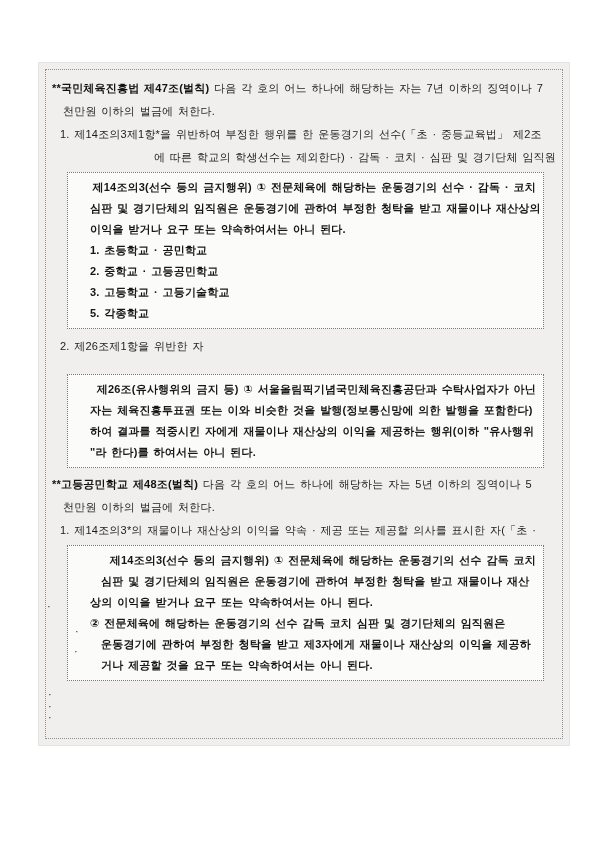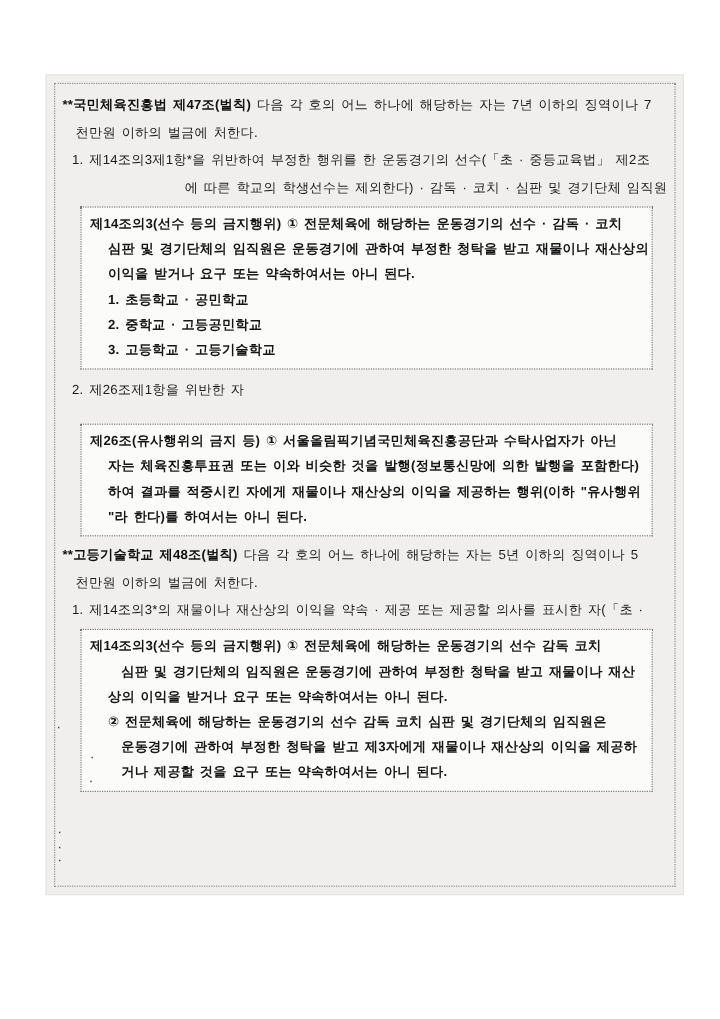--- a/index.html
+++ b/index.html
@@ -49,21 +49,21 @@
   }
   .bline {
     font-size: 11px;
     line-height: 21px;
     font-weight: bold;
     color: #161616;
     white-space: nowrap;
     letter-spacing: 0.2px;
     word-spacing: 1.5px;
   }
-  .bi0 { padding-left: 0; }
+  .bi0 { padding-left: 0; text-align: right; }
   .bi1 { padding-left: 15px; }
   .bi2 { padding-left: 26px; }
   .dot {
     position: absolute;
     font-size: 11px;
     line-height: 4px;
     color: #333;
     width: 4px; height: 4px;
   }
   .dot-1 { left: 47px; top: 604px; }
@@ -86,33 +86,34 @@
       <div class="line ind-cont">에 따른 학교의 학생선수는 제외한다) · 감독 · 코치 · 심판 및 경기단체 임직원</div>
     </div>
 
     <div class="lawbox">
         <div class="bline bi0">제14조의3(선수 등의 금지행위) ① 전문체육에 해당하는 운동경기의 선수 · 감독 · 코치</div>
         <div class="bline bi1">심판 및 경기단체의 임직원은 운동경기에 관하여 부정한 청탁을 받고 재물이나 재산상의</div>
         <div class="bline bi1">이익을 받거나 요구 또는 약속하여서는 아니 된다.</div>
         <div class="bline bi1">1. 초등학교 · 공민학교</div>
         <div class="bline bi1">2. 중학교 · 고등공민학교</div>
         <div class="bline bi1">3. 고등학교 · 고등기술학교</div>
+        <div class="bline bi1">5. 각종학교</div>
       </div>
 
     <div class="line ind-num mt">2. 제26조제1항을 위반한 자</div>
 
     <div class="lawbox">
         <div class="bline bi0">제26조(유사행위의 금지 등) ① 서울올림픽기념국민체육진흥공단과 수탁사업자가 아닌</div>
         <div class="bline bi1">자는 체육진흥투표권 또는 이와 비슷한 것을 발행(정보통신망에 의한 발행을 포함한다)</div>
         <div class="bline bi1">하여 결과를 적중시킨 자에게 재물이나 재산상의 이익을 제공하는 행위(이하 "유사행위</div>
         <div class="bline bi1">"라 한다)를 하여서는 아니 된다.</div>
       </div>
 
     <div class="s48">
-      <div class="line"><span class="b">**고등기술학교 제48조(벌칙)</span><span> 다음 각 호의 어느 하나에 해당하는 자는 5년 이하의 징역이나 5</span></div>
+      <div class="line"><span class="b">**고등공민학교 제48조(벌칙)</span><span> 다음 각 호의 어느 하나에 해당하는 자는 5년 이하의 징역이나 5</span></div>
       <div class="line ind1">천만원 이하의 벌금에 처한다.</div>
       <div class="line ind-num">1. 제14조의3*의 재물이나 재산상의 이익을 약속 · 제공 또는 제공할 의사를 표시한 자(「초 ·</div>
     </div>
 
     <div class="lawbox">
         <div class="bline bi0">제14조의3(선수 등의 금지행위) ① 전문체육에 해당하는 운동경기의 선수 감독 코치</div>
         <div class="bline bi2">심판 및 경기단체의 임직원은 운동경기에 관하여 부정한 청탁을 받고 재물이나 재산</div>
         <div class="bline bi1">상의 이익을 받거나 요구 또는 약속하여서는 아니 된다.</div>
         <div class="bline bi1">② 전문체육에 해당하는 운동경기의 선수 감독 코치 심판 및 경기단체의 임직원은</div>
         <div class="bline bi2">운동경기에 관하여 부정한 청탁을 받고 제3자에게 재물이나 재산상의 이익을 제공하</div>

